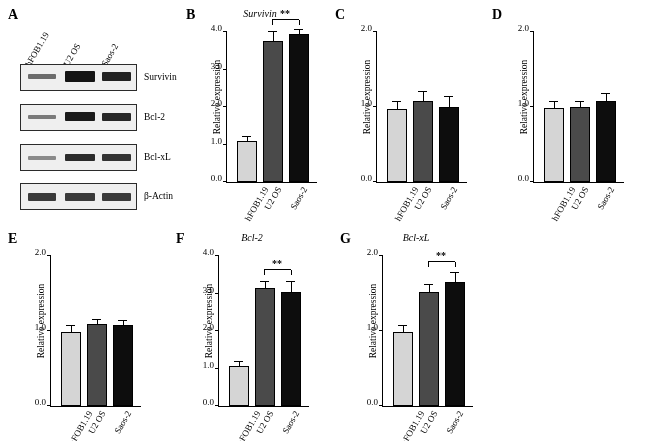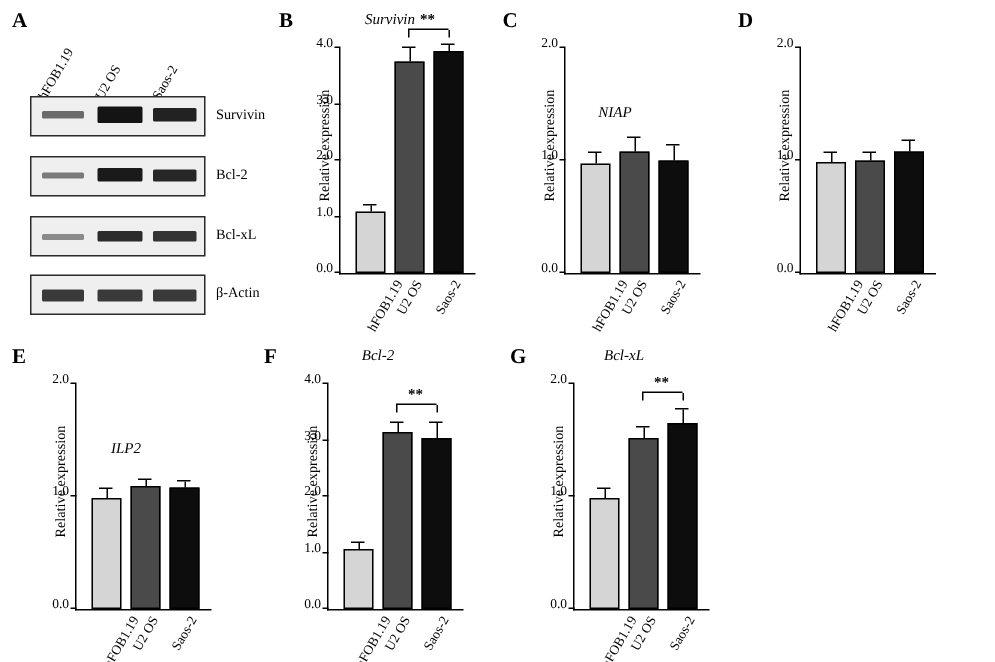--- a/index.html
+++ b/index.html
@@ -242,21 +242,20 @@
       <div class="sig-star" style="left:58px; bottom:163px;">**</div>
 
       <div class="xlabel" style="left:-3px; top:153px;">hFOB1.19</div>
       <div class="xlabel" style="left:23px; top:153px;">U2 OS</div>
       <div class="xlabel" style="left:49px; top:153px;">Saos-2</div>
     </div>
   </div>
 
   <div class="panel-letter" style="left:335px; top:8px;">C</div>
   <div class="chart" style="left:350px; top:22px; width:120px; height:160px;">
-    <div class="chart-title inner" style="top:48px;">NIAP</div>
     <div class="axis-y-label" style="left:-38px; top:70px; width:110px; text-align:center;">Relative expression</div>
     <div class="plot" style="left:26px; top:10px; width:90px; height:150px;">
       <div class="tick" style="bottom:0px;"></div>
       <div class="ticklabel" style="bottom:-6px;">0.0</div>
       <div class="tick" style="bottom:75px;"></div>
       <div class="ticklabel" style="bottom:69px;">1.0</div>
       <div class="tick" style="bottom:150px;"></div>
       <div class="ticklabel" style="bottom:144px;">2.0</div>
 
       <div class="bar" style="left:10px; width:20px; height:72.8px; background:#d5d5d5;"></div>
@@ -301,21 +300,20 @@
       <div class="errcap" style="left:67px; bottom:88.5px; width:9px;"></div>
 
       <div class="xlabel" style="left:-3px; top:153px;">hFOB1.19</div>
       <div class="xlabel" style="left:23px; top:153px;">U2 OS</div>
       <div class="xlabel" style="left:49px; top:153px;">Saos-2</div>
     </div>
   </div>
 
   <div class="panel-letter" style="left:8px; top:232px;">E</div>
   <div class="chart" style="left:24px; top:246px; width:120px; height:160px;">
-    <div class="chart-title inner" style="top:48px;">ILP2</div>
     <div class="axis-y-label" style="left:-38px; top:70px; width:110px; text-align:center;">Relative expression</div>
     <div class="plot" style="left:26px; top:10px; width:90px; height:150px;">
       <div class="tick" style="bottom:0px;"></div>
       <div class="ticklabel" style="bottom:-6px;">0.0</div>
       <div class="tick" style="bottom:75px;"></div>
       <div class="ticklabel" style="bottom:69px;">1.0</div>
       <div class="tick" style="bottom:150px;"></div>
       <div class="ticklabel" style="bottom:144px;">2.0</div>
 
       <div class="bar" style="left:10px; width:20px; height:74.3px; background:#d5d5d5;"></div>

